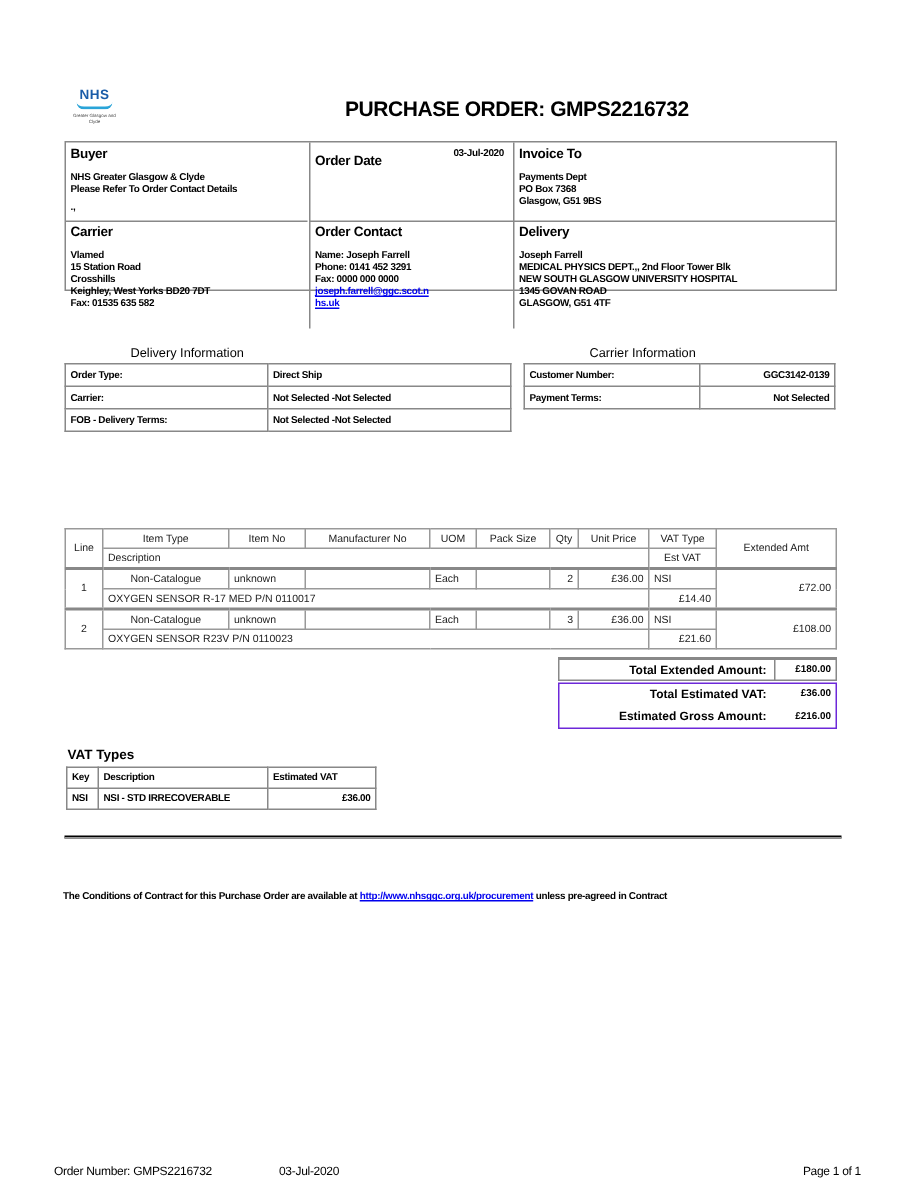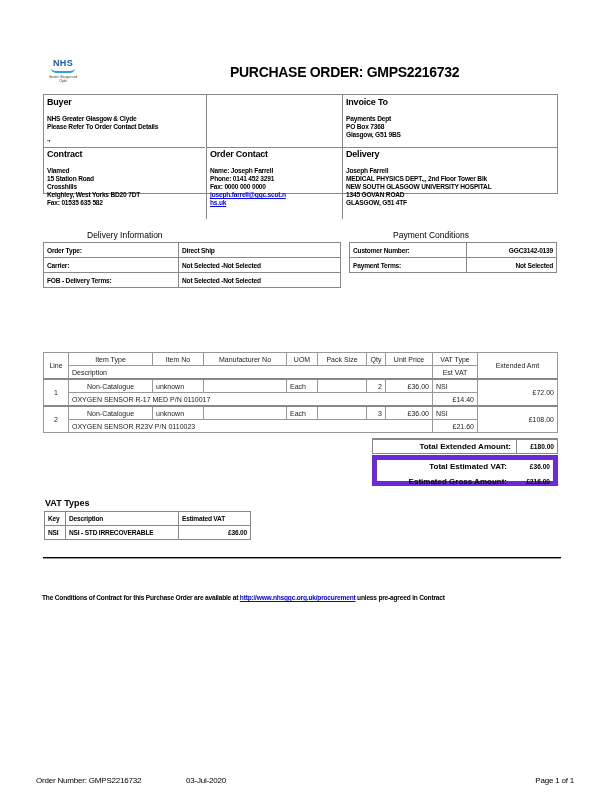--- a/index.html
+++ b/index.html
@@ -51,30 +51,34 @@
   <div class="hline" style="left:162px;top:52px;width:136px;"></div>
   <div class="hline" style="left:298px;top:52px;width:215px;"></div>
 
   <div class="cell" style="left:3px;top:2px;width:158px;">
     <div class="lbl">Buyer</div>
     <div class="txt" style="margin-top:8px;">NHS Greater Glasgow &amp; Clyde</div>
     <div class="txt">Please Refer To Order Contact Details</div>
     <div class="txt" style="margin-top:4px;">.,</div>
   </div>
 
+  <div class="cell" style="left:166px;top:2px;width:128px;">
+    <span class="lbl">Order Date</span>
+    <span class="txt" style="position:absolute;right:2px;top:2px;">03-Jul-2020</span>
+  </div>
 
   <div class="cell" style="left:302px;top:2px;width:210px;">
     <div class="lbl">Invoice To</div>
     <div class="txt" style="margin-top:8px;">Payments Dept</div>
     <div class="txt">PO Box 7368</div>
     <div class="txt">Glasgow,    G51 9BS</div>
   </div>
 
   <div class="cell" style="left:3px;top:54px;width:158px;">
-    <div class="lbl">Contract</div>
+    <div class="lbl">Carrier</div>
     <div class="txt" style="margin-top:8px;">Vlamed</div>
     <div class="txt">15 Station Road</div>
     <div class="txt">Crosshills</div>
     <div class="txt">Keighley, West Yorks BD20 7DT</div>
     <div class="txt">Fax: 01535 635 582</div>
   </div>
 
   <div class="cell" style="left:302px;top:54px;width:212px;">
     <div class="lbl">Delivery</div>
     <div class="txt" style="margin-top:8px;">Joseph Farrell</div>
@@ -105,21 +109,21 @@
     <td>Carrier:</td>
     <td>Not Selected  -Not Selected</td>
   </tr>
   <tr>
     <td>FOB - Delivery Terms:</td>
     <td>Not Selected  -Not Selected</td>
   </tr>
 </tbody>
   </table>
 
-<div class="abs sec-title" style="left:352px;top:230px;">Payment Conditions</div>
+<div class="abs sec-title" style="left:352px;top:230px;">Carrier Information</div>
 <table class="abs info" style="left:349px;top:242px;width:208px;">
   <tbody>
       <tr>
     <td style="width:110px;">Customer Number:</td>
     <td class="right">GGC3142-0139</td>
   </tr>
   <tr>
     <td>Payment Terms:</td>
     <td class="right">Not Selected</td>
   </tr>
@@ -177,21 +181,21 @@
     <td class="right">£21.60</td>
   </tr>
 </tbody>
   </table>
 
 <div class="abs" style="left:372px;top:438px;width:186px;height:16px;border:1px solid #888;box-sizing:border-box;border-top:2px solid #888;">
   <span class="abs totals" style="right:46px;top:2px;">Total Extended Amount:</span>
   <div class="abs" style="left:143px;top:0;width:1px;height:14px;background:#888;"></div>
   <span class="abs totals" style="right:3px;top:3px;font-size:6.6px;">£180.00</span>
 </div>
-<div class="abs" style="left:372px;top:455px;width:186px;height:31px;border:5px solid #6d28d9;box-sizing:border-box;">
+<div class="abs" style="left:372px;top:455px;width:186px;height:31px;border:1px solid #6d28d9;box-sizing:border-box;">
   <span class="abs totals" style="right:46px;top:2px;">Total Estimated VAT:</span>
   <span class="abs totals" style="right:3px;top:3px;font-size:6.6px;">£36.00</span>
   <span class="abs totals" style="right:46px;top:17px;">Estimated Gross Amount:</span>
   <span class="abs totals" style="right:3px;top:18px;font-size:6.6px;">£216.00</span>
 </div>
 
 <div class="abs bold" style="left:45px;top:498px;font-size:9px;">VAT Types</div>
 <table class="abs vat" style="left:44px;top:511px;width:207px;">
   <tbody>
       <tr>

